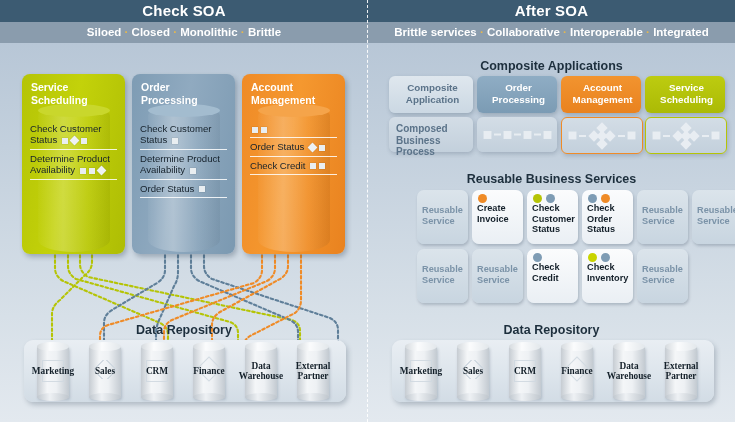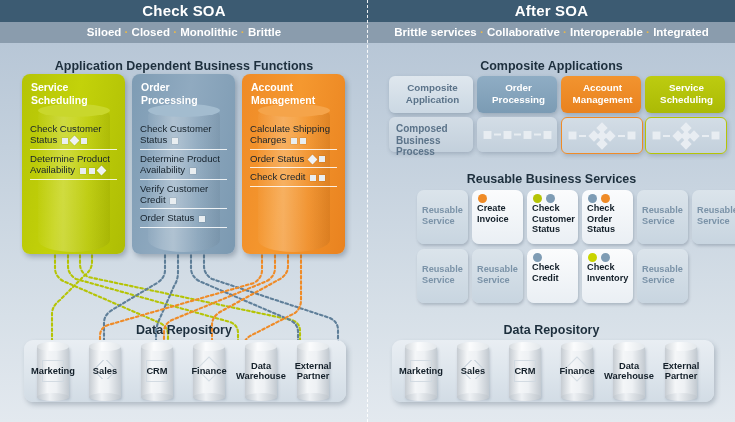--- a/index.html
+++ b/index.html
@@ -83,20 +83,21 @@
     display:inline-block;width:7px;height:7px;background:#eef2f5;
     margin:0 1px -1px 2px;transform:rotate(45deg);
     box-shadow:0 0 0 .5px rgba(0,0,0,.10);
   }
 
   
   .panel{
     position:absolute;border-radius:9px;
     background:linear-gradient(180deg,#e9eef3 0%,#dde5ec 55%,#d2dce5 100%);
     box-shadow:2px 3px 5px rgba(40,60,80,.25);
+    font-family:Liberation Serif, serif;
   }
 
   
   .db{position:absolute;width:46px;height:58px;}
   .db .body{
     position:absolute;left:7px;top:4px;width:32px;height:52px;
     background:linear-gradient(90deg,#c6ccd2 0%,#f4f6f8 32%,#eef1f4 60%,#c3cad1 100%);
     border-radius:3px/2px;
     box-shadow:1px 2px 3px rgba(40,60,80,.22);
   }
@@ -196,21 +197,20 @@
 
   <div class="title-bar hdr-right">
     <div class="t">After SOA</div>
   </div>
   <div class="sub-bar hdr-right">
     <div class="s" id="sub-right"><span>Brittle services</span><span class="dot"> · </span><span>Collaborative</span><span class="dot"> · </span><span>Interoperable</span><span class="dot"> · </span><span>Integrated</span></div>
   </div>
 
   <div class="divider"></div>
 
-  <div class="sec-title" style="left:0;top:59px;width:368px;">Application Dependent Business Functions</div>
 
   <svg class="wires">
     <g fill="none" stroke-width="2.1" stroke-dasharray="2.6 2.6" stroke-linecap="round">
       <path d="M55,250 L55,268 Q55,276 63,281 L160,323 Q168,327 168,335 L168,345" stroke="#b5c406"></path>
       <path d="M68,250 L68,266 Q68,274 76,279 L230,322 Q238,325 238,333 L238,345" stroke="#b5c406"></path>
       <path d="M80,250 L80,264 Q80,272 88,277 L292,320 Q300,323 300,331 L300,345" stroke="#b5c406"></path>
       <path d="M92,250 L92,262 Q92,270 84,276 L60,300 Q52,306 52,314 L52,345" stroke="#b5c406"></path>
       <path d="M165,250 L165,270 Q165,278 157,283 L112,310 Q104,315 104,323 L104,345" stroke="#5f7f99"></path>
       <path d="M178,250 L178,272 Q178,280 174,286 L160,318 Q156,326 156,334 L156,345" stroke="#5f7f99"></path>
       <path d="M191,250 L191,268 Q191,276 199,281 L290,320 Q298,324 298,332 L298,345" stroke="#5f7f99"></path>
@@ -232,31 +232,30 @@
       </div>
   </div>
 
   <div class="silo blue" style="left:132px;top:74px;width:103px;height:180px;">
     <div class="cyl" style="top:30px;width:72px;height:148px;"></div>
     <div class="cyl-top" style="top:30px;width:72px;"></div>
     <div class="silo-name">Order<br>Processing</div>
     <div class="silo-items" style="top:46px;">
         <div class="silo-item"><span>Check Customer Status </span><span class="glyphs"><span class="gsq"></span></span><div class="sep"></div></div>
         <div class="silo-item"><span>Determine Product Availability </span><span class="glyphs"><span class="gsq"></span></span><div class="sep"></div></div>
-        <div class="silo-item"><span>Verify Customer Credit </span><span class="glyphs"><span class="gsq"></span></span><div class="sep"></div></div>
         <div class="silo-item"><span>Order Status </span><span class="glyphs"><span class="gsq"></span></span><div class="sep"></div></div>
       </div>
   </div>
 
   <div class="silo orange" style="left:242px;top:74px;width:103px;height:180px;">
     <div class="cyl" style="top:30px;width:72px;height:148px;"></div>
     <div class="cyl-top" style="top:30px;width:72px;"></div>
     <div class="silo-name">Account<br>Management</div>
     <div class="silo-items" style="top:46px;">
-        <div class="silo-item"><span>Calculate Shipping Charges </span><span class="glyphs"><span class="gsq"></span><span class="gsq"></span></span><div class="sep"></div></div>
+        <div class="silo-item"><span class="glyphs"><span class="gsq"></span><span class="gsq"></span></span><div class="sep"></div></div>
         <div class="silo-item"><span>Order Status </span><span class="glyphs"><span class="gdm"></span><span class="gsq"></span></span><div class="sep"></div></div>
         <div class="silo-item"><span>Check Credit </span><span class="glyphs"><span class="gsq"></span><span class="gsq"></span></span><div class="sep"></div></div>
       </div>
   </div>
 
   <div class="sec-title" style="left:0;top:323px;width:368px;">Data Repository</div>
   <div class="panel" style="left:24px;top:340px;width:322px;height:62px;">
     <div id="db-left">
         <div class="db" style="left: 6px; top: 2px;">
           <div class="body"></div>

